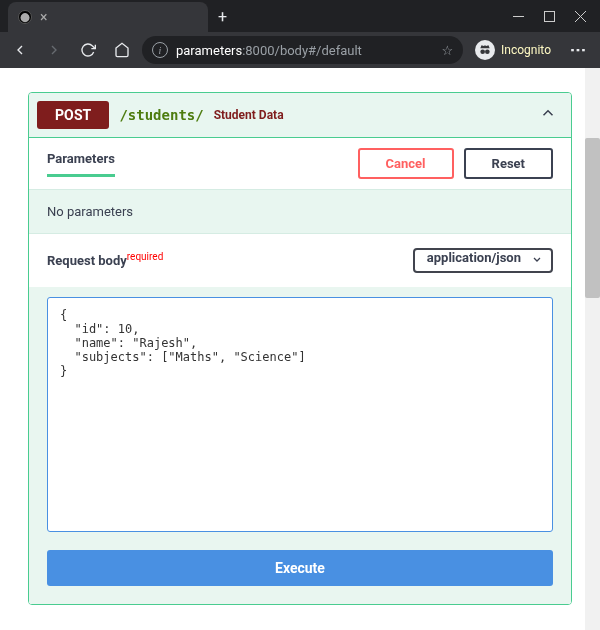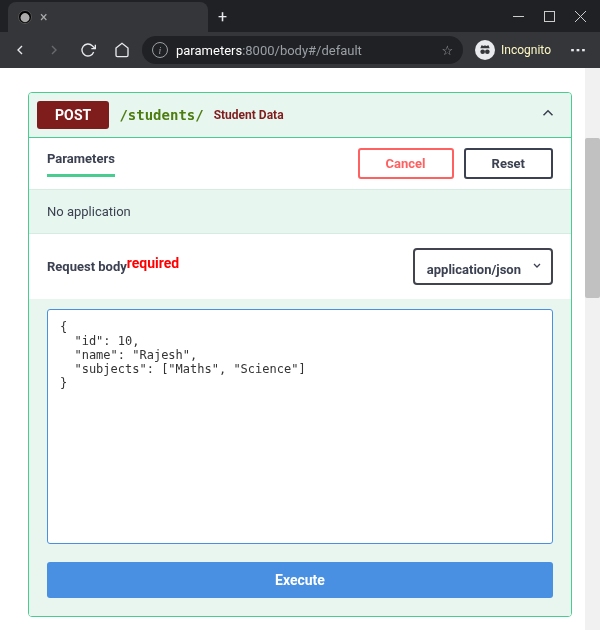--- a/index.html
+++ b/index.html
@@ -46,22 +46,22 @@
   .tabhdr .ptab::after { content: ""; position: absolute; bottom: -1px; left: 0; width: 100%; height: 3px; background: #49cc90; }
   .tabhdr .spacer { flex: 1; }
   .btn { border: 2px solid; background: transparent; font-weight: 700; font-size: 13px; padding: 6px 26px; border-radius: 3px; cursor: pointer; }
   .btn.cancel { border-color: #ff6060; color: #ff6060; }
   .btn.reset { border-color: #3b4151; color: #3b4151; }
 
   .noparams { background: #e8f6f0; padding: 14px 18px; color: #3b4151; font-size: 13px; border-top: 1px solid #d5ece3; border-bottom: 1px solid #d5ece3; }
 
   .reqbody-hdr { display: flex; align-items: center; padding: 14px 18px; }
   .reqbody-hdr .lbl { font-weight: 700; font-size: 13px; color: #3b4151; }
-  .reqbody-hdr .req { color: #ff0000; font-size: 14px; position: relative; top: -4px; font-weight: bold; }
-  .ct-select { margin-left: auto; border: 2px solid #41444e; border-radius: 4px; padding: 12px 30px 6px 12px; font-weight: 700; font-size: 13px; color: #3b4151; position: relative; background: #fff; cursor: pointer; }
+  .reqbody-hdr .req { color: #ff0000; font-size: 10px; position: relative; top: -4px; }
+  .ct-select { margin-left: auto; border: 2px solid #41444e; border-radius: 4px; padding: 0 30px 6px 12px; font-weight: 700; font-size: 13px; color: #3b4151; position: relative; background: #fff; cursor: pointer; }
   .ct-select .chev2 { position: absolute; right: 8px; top: 50%; transform: translateY(-50%); }
 
   .editor-wrap { padding: 10px 18px 14px; background: #e9f6f0; }
   .editor { width: 100%; height: 235px; border: 1px solid #4990e2; border-radius: 3px; background: #fff; padding: 10px 12px; font-family: Consolas, Menlo, monospace; font-size: 12px; color: #333; resize: none; outline: none; white-space: pre; }
 
   .exec-wrap { padding: 0 18px 18px; background: #e9f6f0; }
   .exec-btn { width: 100%; background: #4990e2; color: #fff; border: none; border-radius: 3px; padding: 10px 0; font-weight: 700; font-size: 14px; cursor: pointer; }
 </style>
 </head>
 <body>
@@ -149,21 +149,21 @@
       </div>
 
       <div class="opblock-body">
         <div class="tabhdr">
           <span class="ptab">Parameters</span>
           <span class="spacer"></span>
           <button class="btn cancel">Cancel</button>
           <button class="btn reset">Reset</button>
         </div>
 
-        <div class="noparams">No application</div>
+        <div class="noparams">No parameters</div>
 
         <div class="reqbody-hdr">
           <span class="lbl">Request body</span>
           <span class="req">required</span>
           <div class="ct-select">
             <span>application/json</span>
             <span class="chev2"><svg width="12" height="12" viewBox="0 0 24 24" fill="none" stroke="#3b4151" stroke-width="2.5">
                   <polyline points="6 9 12 15 18 9"></polyline>
                 </svg></span>
           </div>

